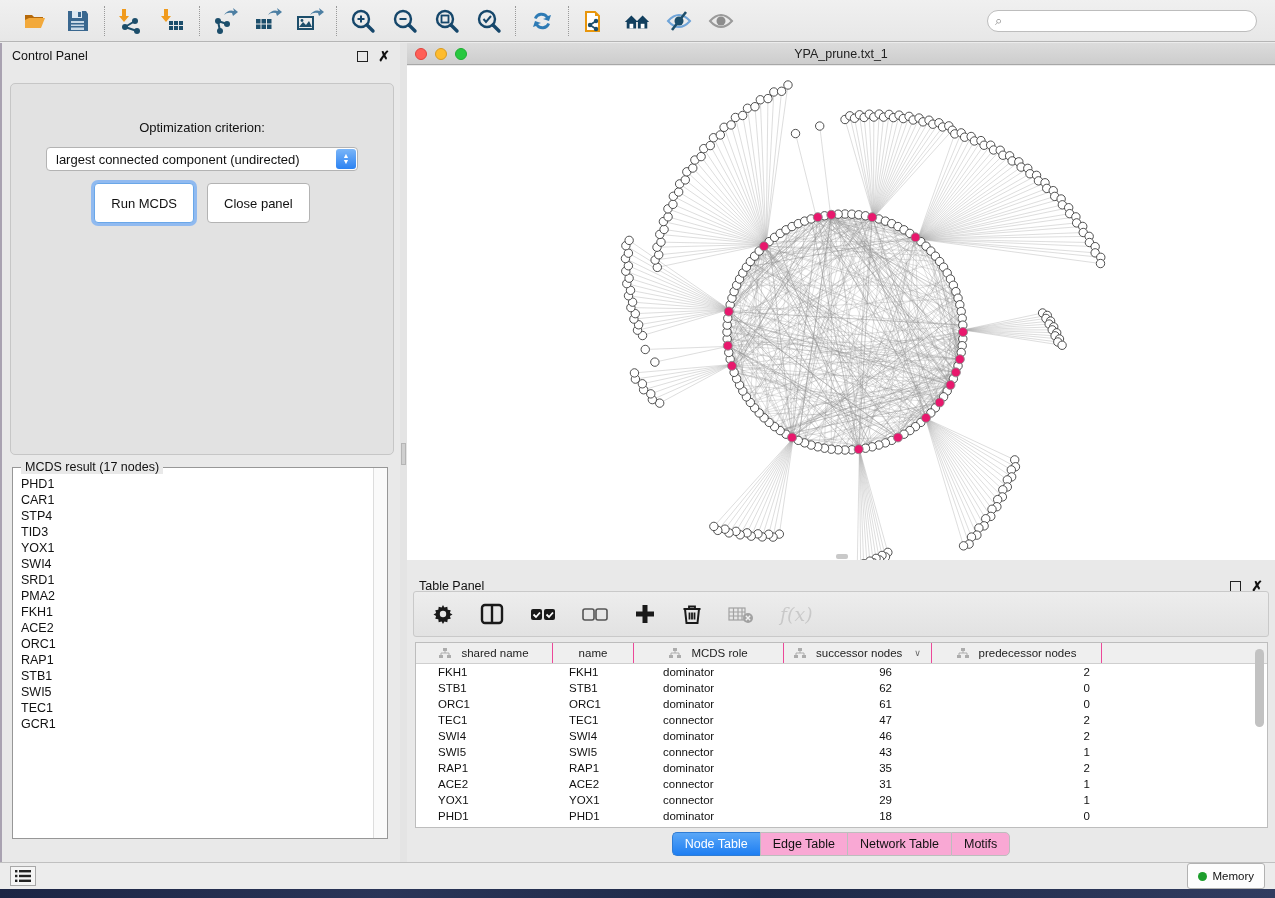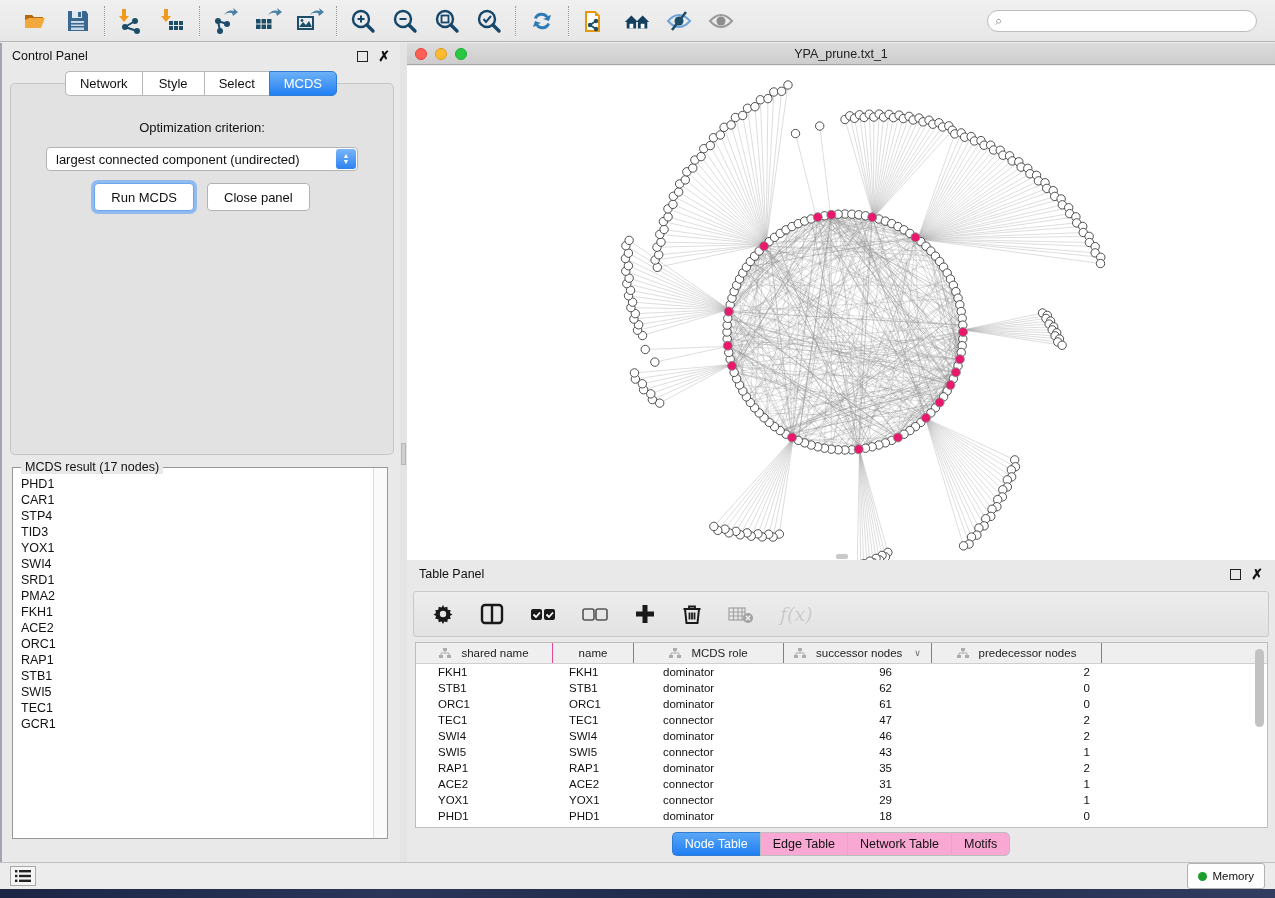--- a/index.html
+++ b/index.html
@@ -37,21 +37,21 @@
   #cp-box { position:absolute; left:8px; top:40px; width:384px; height:372px;
     background:#e2e2e2; border:1px solid #c6c6c6; border-radius:5px; }
   #opt-label { margin-top:36px; text-align:center; font-size:13px; color:#111; }
   #criterion-select { position:relative; margin:12px auto 0; width:312px; height:24px;
     background:#fff; border:1px solid #b3b3b3; border-radius:4px; display:flex; align-items:center;
     font-size:13px; color:#111; padding-left:9px; cursor:pointer; }
   #criterion-stepper { position:absolute; right:1px; top:1px; width:20px; height:20px;
     background:linear-gradient(#7ab5f8,#2b82f2); border-radius:3px; display:flex; flex-direction:column;
     align-items:center; justify-content:center; color:#fff; font-size:7px; line-height:6px; }
   #cp-buttons { display:flex; justify-content:center; gap:13px; margin-top:12px; }
-  .cp-btn { height:28px; padding:0 16px; background:#fff; border:1px solid #b3b3b3; border-radius:4px;
+  .cp-btn { height:40px; padding:0 16px; background:#fff; border:1px solid #b3b3b3; border-radius:4px;
     font-size:13px; color:#111; cursor:pointer; font-family:"Liberation Sans",sans-serif; }
   .cp-btn.focused { box-shadow:0 0 0 3px rgba(90,160,250,.6); border-color:#6aa7e8; }
 
   #mcds-result { position:absolute; left:10px; top:424px; width:376px; height:372px;
     border:1px solid #979797; background:#fff; }
   #mcds-legend { position:absolute; left:8px; top:-8px; background:#e9e9e9; padding:0 4px;
     font-size:12.5px; color:#111; }
   #mcds-list { position:absolute; left:1px; top:6px; width:360px; height:358px; overflow:hidden;
     font-size:12.5px; color:#111; padding:2px 0 0 7px; line-height:16px; }
   #mcds-scroll { position:absolute; right:0; top:0; width:14px; height:100%;
@@ -69,21 +69,21 @@
   .traffic { width:12px; height:12px; border-radius:50%; margin-left:8px; }
   .t-red { background:#ff5f57; border:1px solid #e0443e; }
   .t-yellow { background:#febc2e; border:1px solid #d89b22; }
   .t-green { background:#28c840; border:1px solid #1eae33; }
   #net-title { position:absolute; left:0; width:100%; text-align:center; font-size:12.5px; color:#222; }
   #net-view { position:absolute; left:407px; top:66px; width:868px; height:494px; background:#fff; }
   #net-hscroll { position:absolute; left:836px; top:554px; width:12px; height:5px; background:#c9c9c9; border-radius:2px; }
 
   
   #table-panel { position:absolute; left:407px; top:560px; width:868px; height:302px; background:#e9e9e9; }
-  #tp-header { height:28px; display:flex; align-items:center; padding:0 12px; }
+  #tp-header { height:28px; display:flex; align-items:center; padding:0 12px;margin-top:12px; }
   #tp-title { font-size:12.5px; color:#111; }
   #tp-toolbar { position:absolute; left:6px; top:31px; width:856px; height:46px;
     background:linear-gradient(#ededed,#e2e2e2); border:1px solid #c9c9c9; border-radius:3px;
     display:flex; align-items:center; gap:26px; padding:0 18px; }
   .tpt-icon { display:flex; align-items:center; justify-content:center; cursor:pointer; }
   .tpt-icon.disabled { opacity:.38; cursor:default; }
   .fx-label { font-size:19px; color:#999; font-style:italic; font-family:"DejaVu Serif", serif; }
 
   #node-table { position:absolute; left:8px; top:82px; width:853px; height:186px;
     background:#fff; border:1px solid #bdbdbd; }
@@ -285,26 +285,20 @@
 
 <div id="control-panel">
   <div id="cp-header">
     <span id="cp-title">Control Panel</span>
     <span class="panel-winbtns">
       <span class="float-btn"></span>
       <span class="close-x">✗</span>
     </span>
   </div>
 
-  <div id="cp-tabs">
-    <span class="cp-tab">Network</span>
-    <span class="cp-tab">Style</span>
-    <span class="cp-tab">Select</span>
-    <span class="cp-tab active">MCDS</span>
-  </div>
 
   <div id="cp-box">
     <div id="opt-label">Optimization criterion:</div>
     <div id="criterion-select">
       <span>largest connected component (undirected)</span>
       <span id="criterion-stepper">
           <span>▲</span>
           <span>▼</span>
         </span>
     </div>

